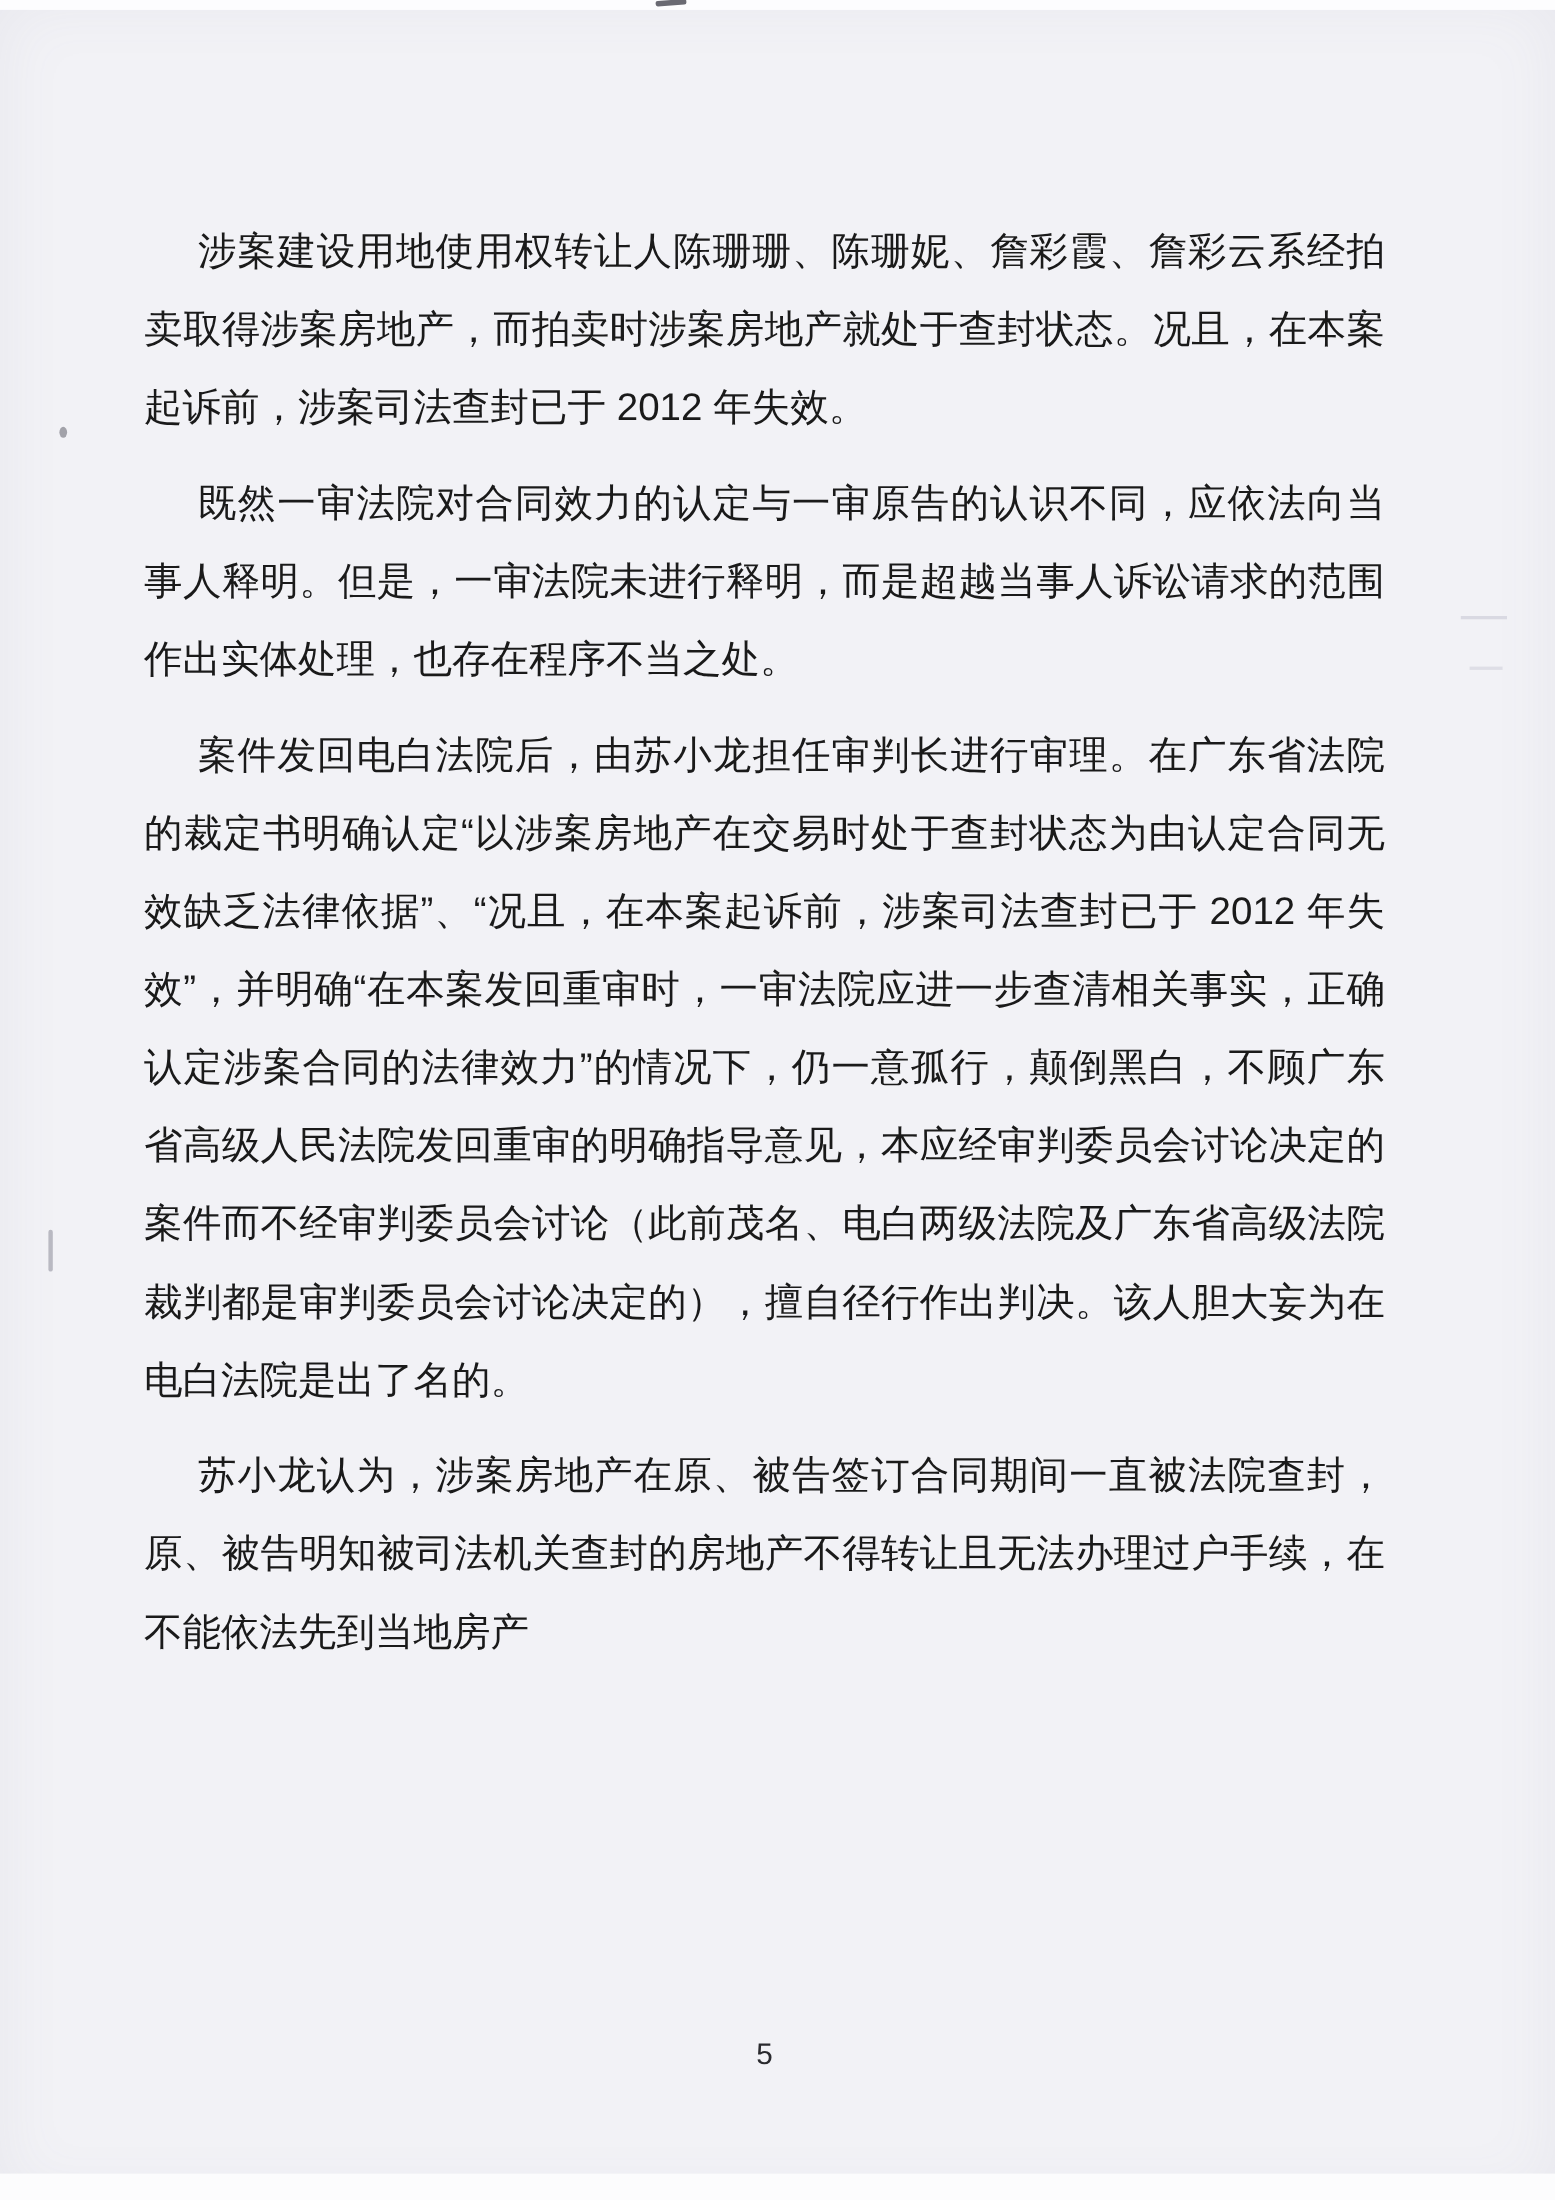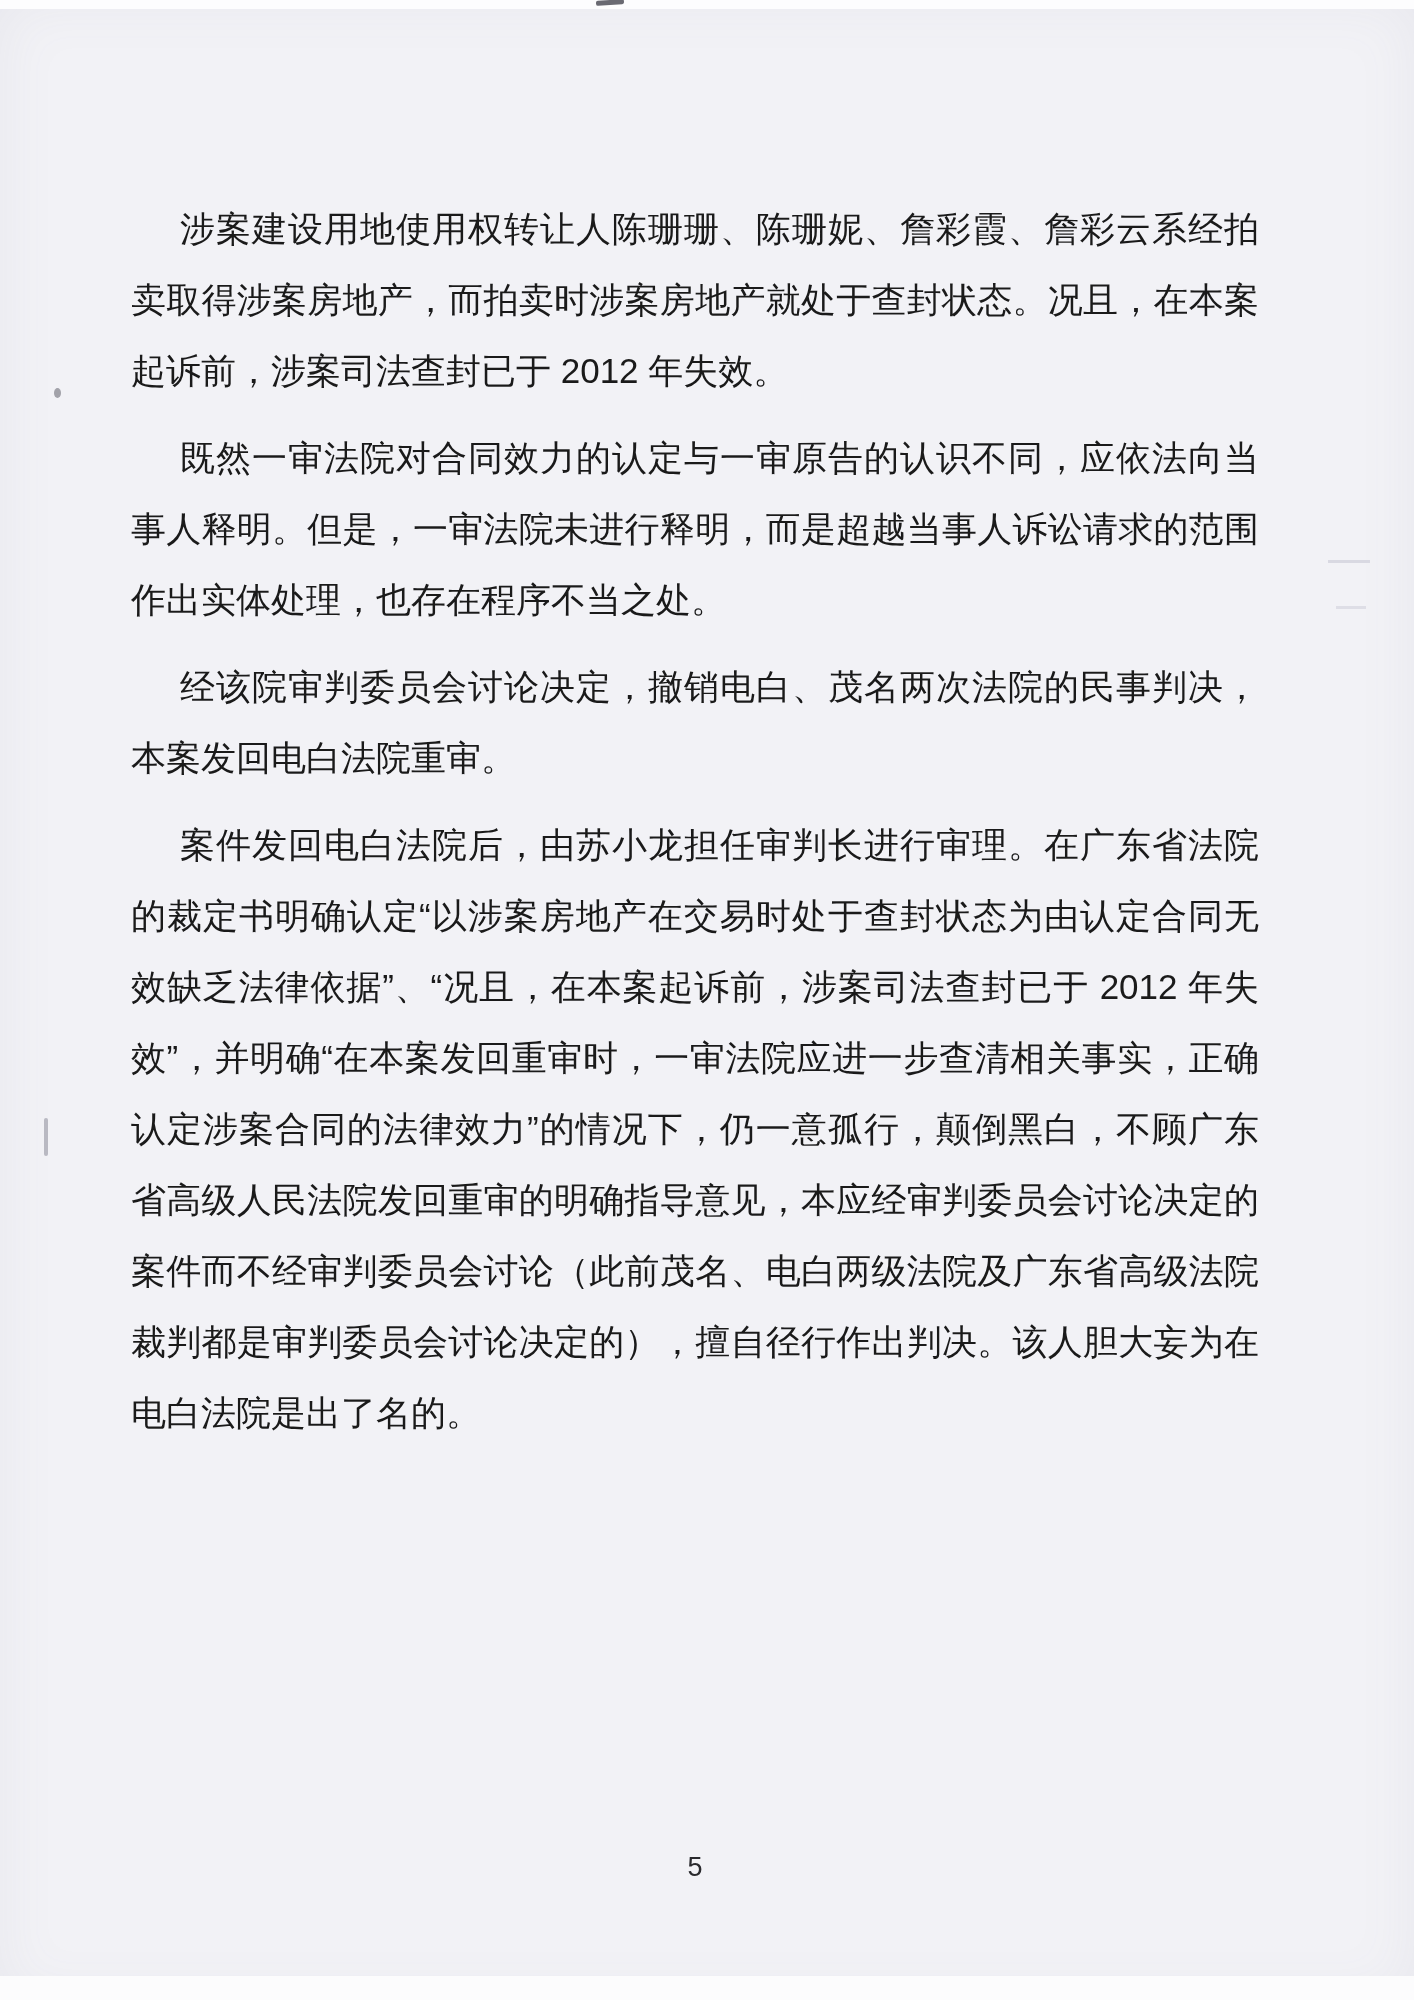--- a/index.html
+++ b/index.html
@@ -38,22 +38,22 @@
 </style>
 </head>
 <body>
 
 <div class="page">
   <div class="edge-top"></div>
 
   <div class="content" id="doc-body">
       <p class="para"><span>涉案建设用地使用权转让人陈珊珊、陈珊妮、詹彩霞、詹彩云系经拍卖取得涉案房地产，而拍卖时涉案房地产就处于查封状态。况且，在本案起诉前，涉案司法查封已于 2012 年失效。</span></p>
       <p class="para"><span>既然一审法院对合同效力的认定与一审原告的认识不同，应依法向当事人释明。但是，一审法院未进行释明，而是超越当事人诉讼请求的范围作出实体处理，也存在程序不当之处。</span></p>
-      <p class="para"><span>经该院审判委员会讨论决定，撤销电白、茂名两次法院的民事判决，本案发回电白法院重审。</span></p>
       <p class="para"><span>案件发回电白法院后，由苏小龙担任审判长进行审理。在广东省法院的裁定书明确认定“以涉案房地产在交易时处于查封状态为由认定合同无效缺乏法律依据”、“况且，在本案起诉前，涉案司法查封已于 2012 年失效”，并明确“在本案发回重审时，一审法院应进一步查清相关事实，正确认定涉案合同的法律效力”的情况下，仍一意孤行，颠倒黑白，不顾广东省高级人民法院发回重审的明确指导意见，本应经审判委员会讨论决定的案件而不经审判委员会讨论（此前茂名、电白两级法院及广东省高级法院裁判都是审判委员会讨论决定的），擅自径行作出判决。该人胆大妄为在电白法院是出了名的。</span></p>
+      <p class="para"><span>苏小龙认为，涉案房地产在原、被告签订合同期间一直被法院查封，原、被告明知被司法机关查封的房地产不得转让且无法办理过户手续，在不能依法先到当地房产</span></p>
     </div>
 
   <div class="footer">5</div>
 
   <div class="speck-top"></div>
   <div class="speck-left-dot"></div>
   <div class="speck-left-dash"></div>
   <div class="crease-1"></div>
   <div class="crease-2"></div>
 

